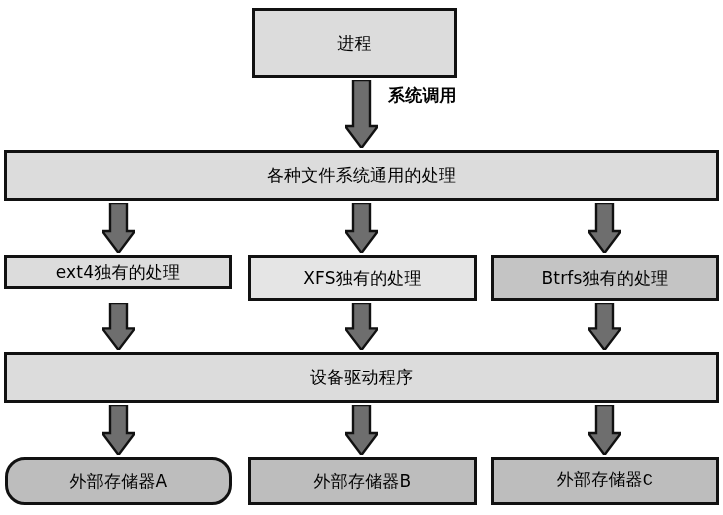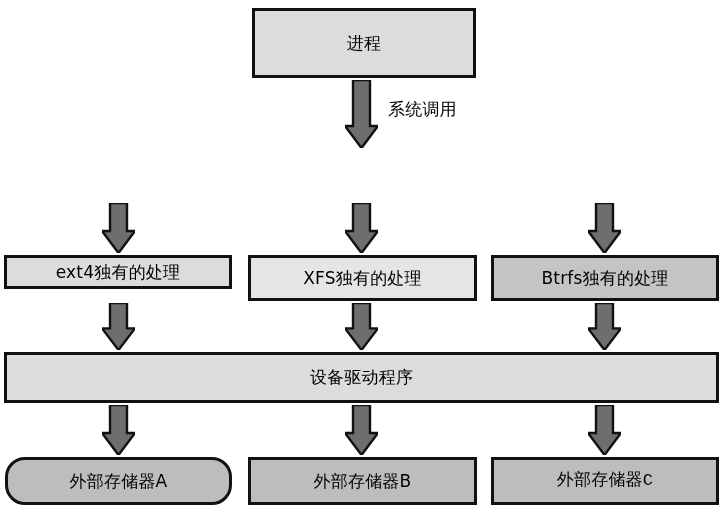--- a/index.html
+++ b/index.html
@@ -52,21 +52,21 @@
 </style>
 </head>
 <body>
 
 <div id="diagram" style="background: rgb(255, 255, 255);">
     <div class="arrow" style="left: 344.5px; top: 80px; width: 33px; height: 68px;">
       <svg width="33" height="68" viewBox="0 0 33 68">
         <polygon points="8,0 25,0 25,46 33,46 16.5,68 0,46 8,46" fill="#6e6e6e" stroke="#111111" stroke-width="2.4" stroke-linejoin="miter"></polygon>
       </svg>
     </div>
-    <div class="edge-label" style="left: 388px; top: 98px;">系统调用</div>
+    <div class="edge-label" style="left: 388px; top: 84px; font-weight: bold;">系统调用</div>
     <div class="arrow" style="left: 101.5px; top: 203px; width: 33px; height: 50px;">
       <svg width="33" height="50" viewBox="0 0 33 50">
         <polygon points="8,0 25,0 25,28 33,28 16.5,50 0,28 8,28" fill="#6e6e6e" stroke="#111111" stroke-width="2.4" stroke-linejoin="miter"></polygon>
       </svg>
     </div>
     <div class="arrow" style="left: 344.5px; top: 203px; width: 33px; height: 50px;">
       <svg width="33" height="50" viewBox="0 0 33 50">
         <polygon points="8,0 25,0 25,28 33,28 16.5,50 0,28 8,28" fill="#6e6e6e" stroke="#111111" stroke-width="2.4" stroke-linejoin="miter"></polygon>
       </svg>
     </div>
@@ -98,22 +98,25 @@
     <div class="arrow" style="left: 344.5px; top: 405px; width: 33px; height: 50px;">
       <svg width="33" height="50" viewBox="0 0 33 50">
         <polygon points="8,0 25,0 25,28 33,28 16.5,50 0,28 8,28" fill="#6e6e6e" stroke="#111111" stroke-width="2.4" stroke-linejoin="miter"></polygon>
       </svg>
     </div>
     <div class="arrow" style="left: 587.5px; top: 405px; width: 33px; height: 50px;">
       <svg width="33" height="50" viewBox="0 0 33 50">
         <polygon points="8,0 25,0 25,28 33,28 16.5,50 0,28 8,28" fill="#6e6e6e" stroke="#111111" stroke-width="2.4" stroke-linejoin="miter"></polygon>
       </svg>
     </div>
-    <div class="box pale" style="left: 252px; top: 8px; width: 224px; height: 70px; background: rgb(220, 220, 220); border-color: rgb(17, 17, 17);">
+    <div class="box pale" style="left: 252px; top: 8px; width: 205px; height: 70px; background: rgb(220, 220, 220); border-color: rgb(17, 17, 17);">
       <span>进程</span>
+    </div>
+    <div class="box pale" style="left: 4px; top: 150px; width: 715px; height: 51px; background: rgb(220, 220, 220); border-color: rgb(17, 17, 17);">
+      <span>各种文件系统通用的处理</span>
     </div>
     <div class="box pale" style="left: 4px; top: 255px; width: 228px; height: 34px; background: rgb(220, 220, 220); border-color: rgb(17, 17, 17);">
       <span>ext4独有的处理</span>
     </div>
     <div class="box light" style="left: 248px; top: 255px; width: 229px; height: 46px; background: #e5e5e5; border-color: rgb(17, 17, 17);">
       <span>XFS独有的处理</span>
     </div>
     <div class="box mid" style="left: 491px; top: 255px; width: 228px; height: 46px; background: rgb(196, 196, 196); border-color: rgb(17, 17, 17);">
       <span>Btrfs独有的处理</span>
     </div>

